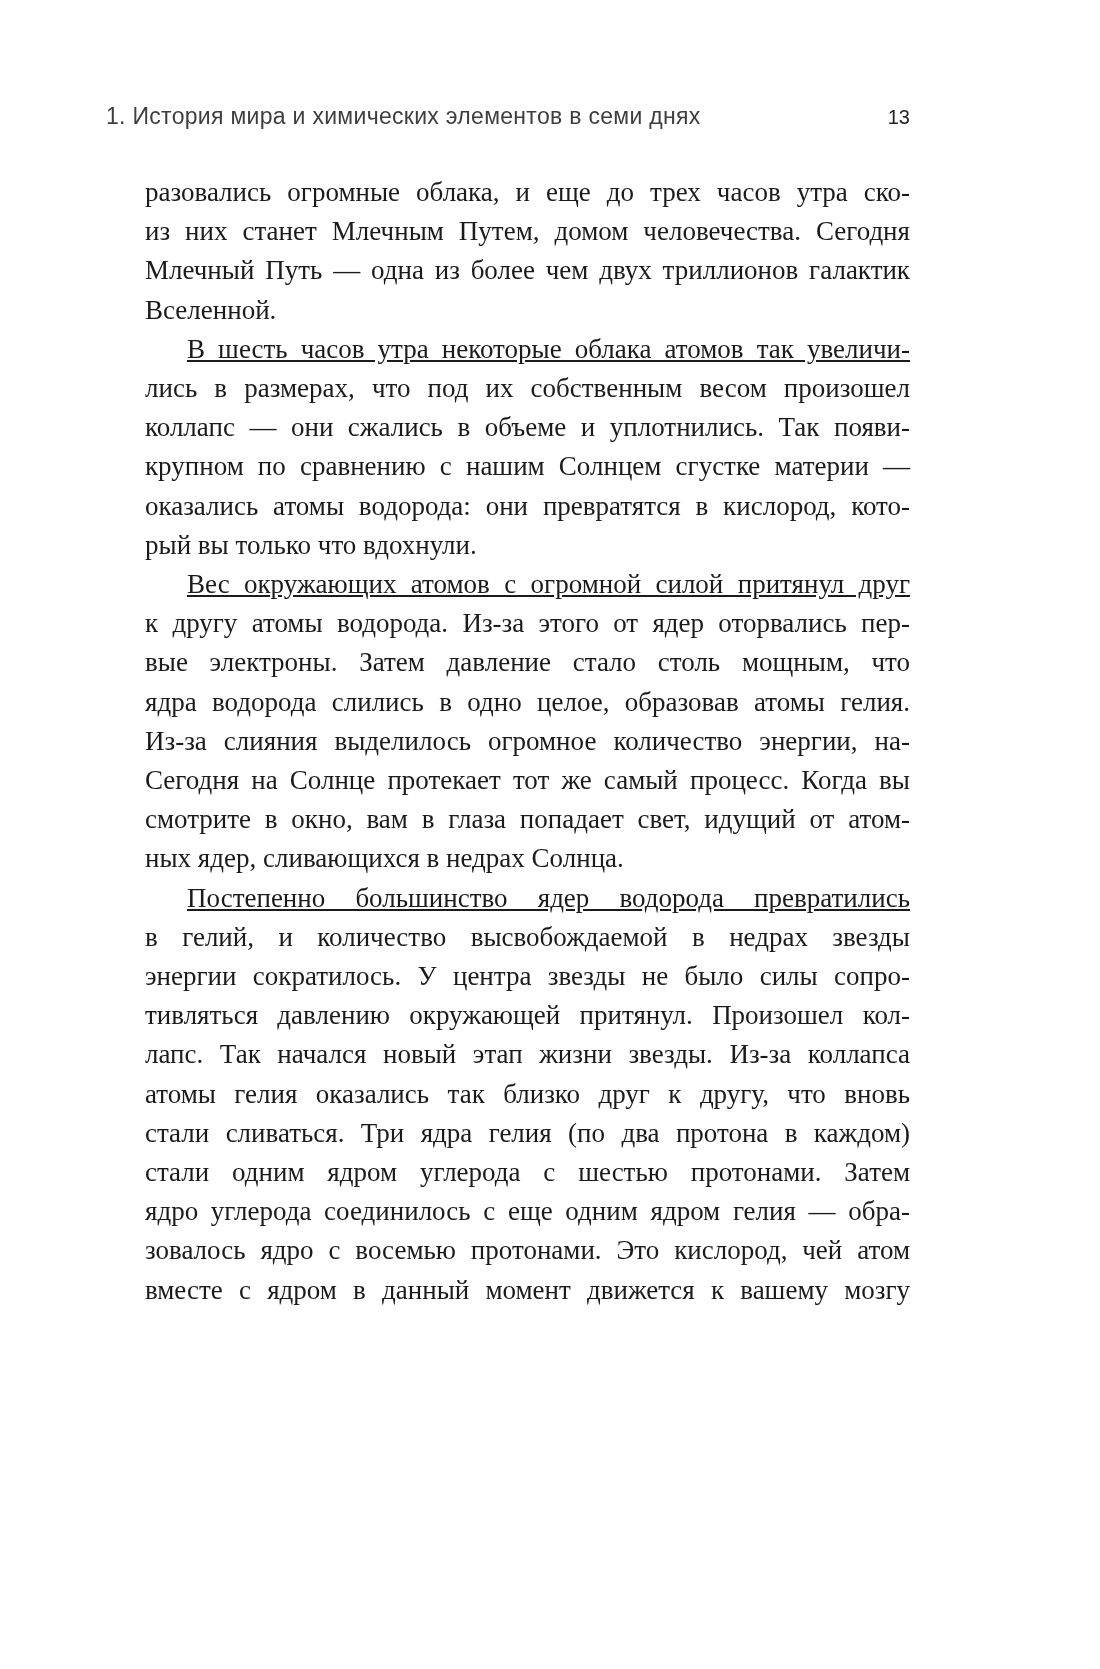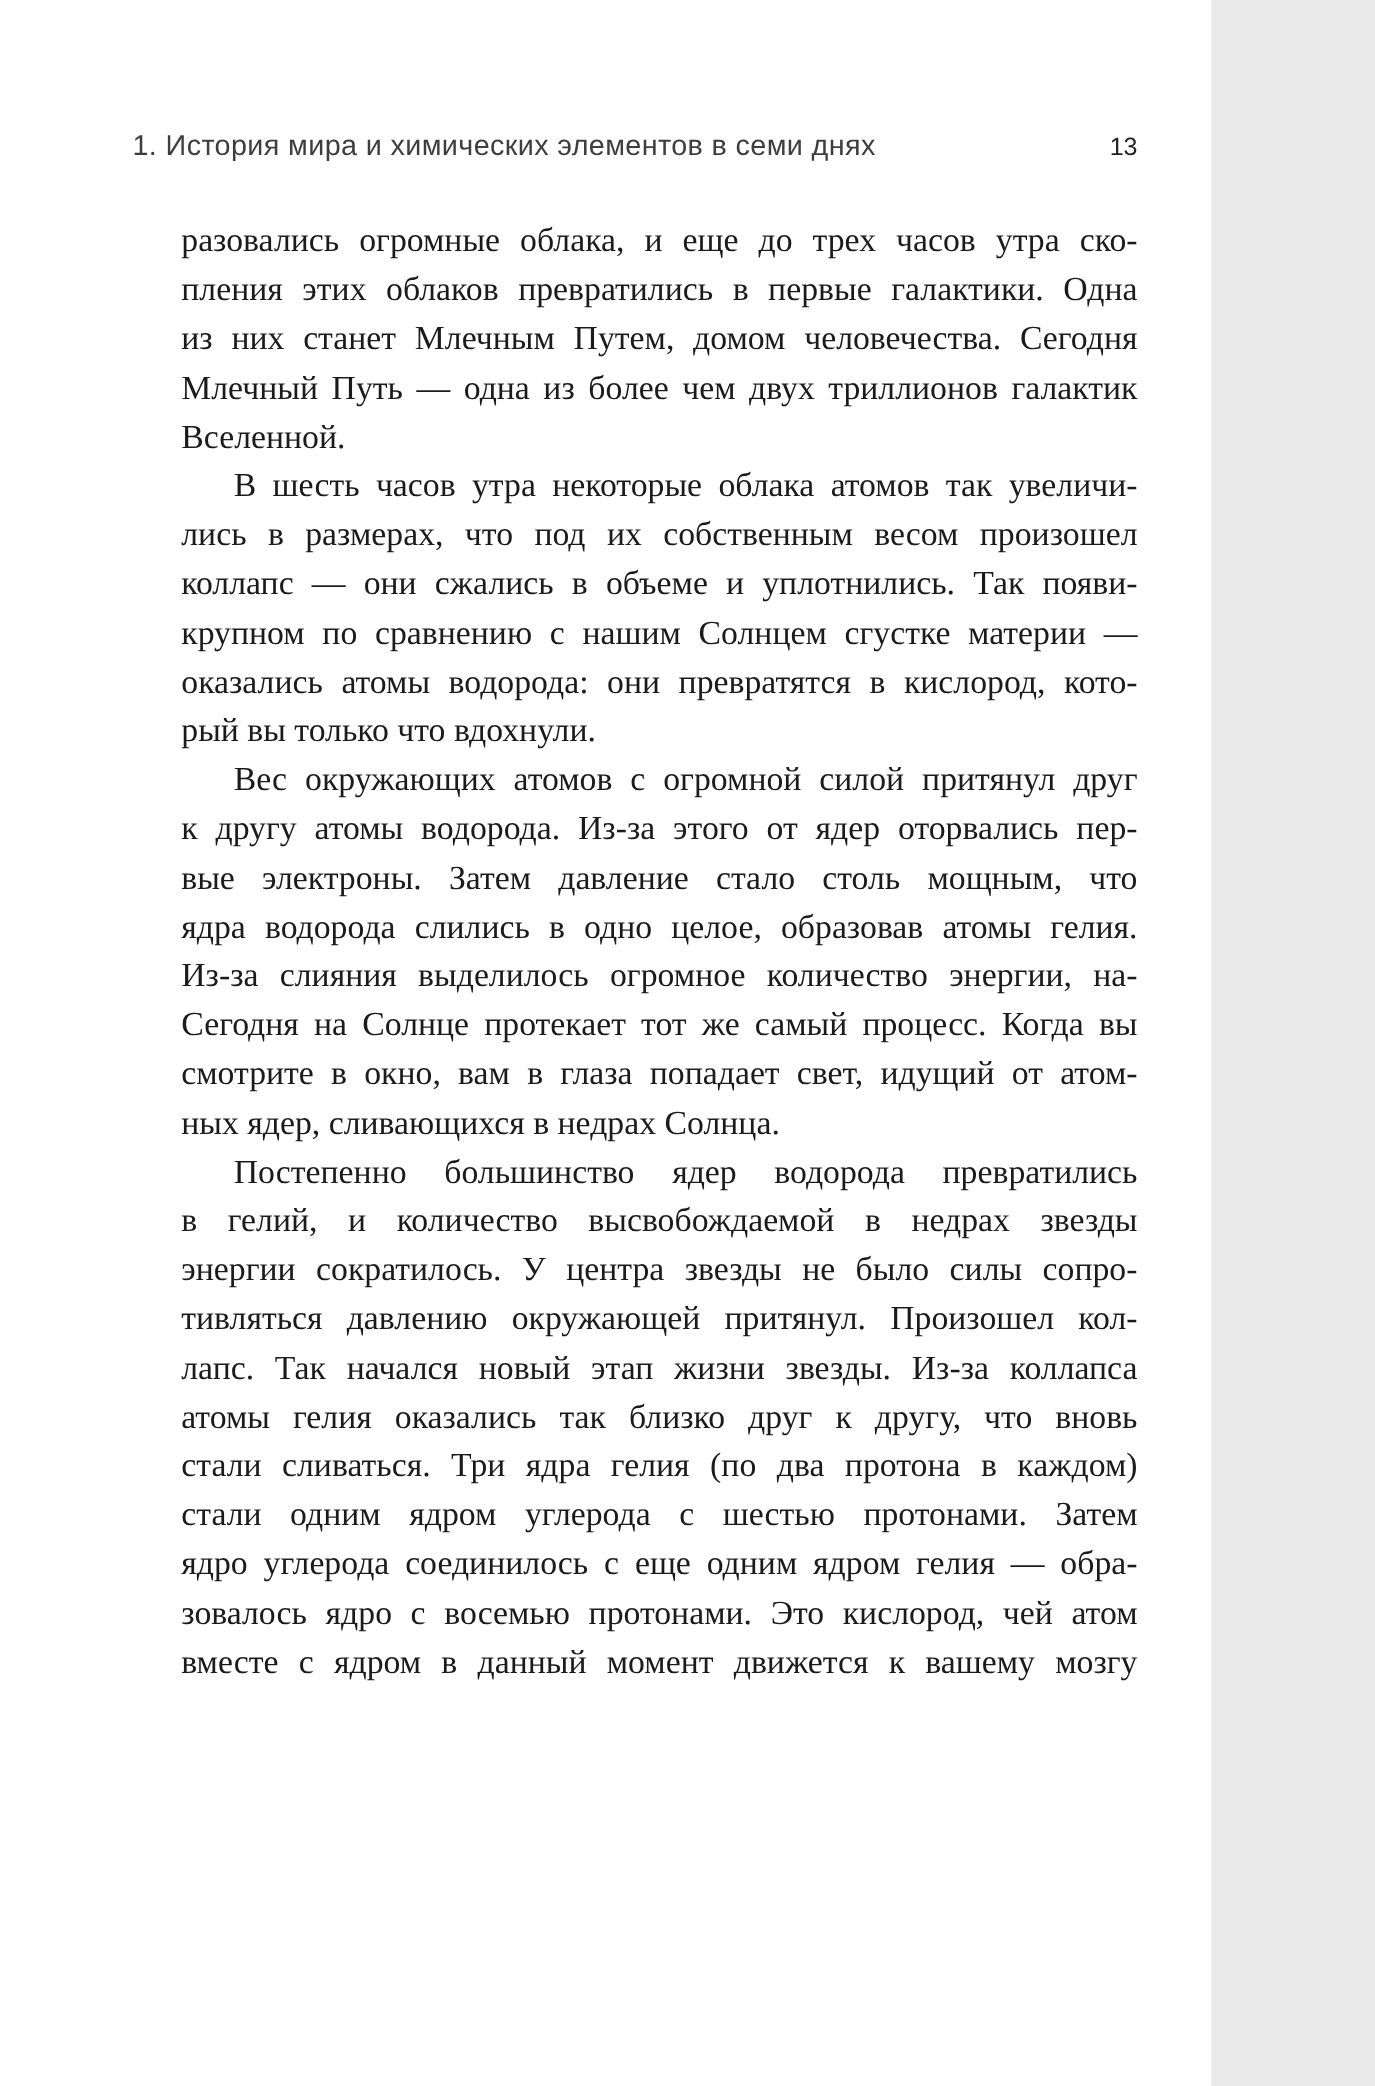--- a/index.html
+++ b/index.html
@@ -2,21 +2,21 @@
 <html lang="ru" style="--bg: #ffffff; --body-text: #1b1b1b; --header-text: #3e3e3e; --page-number: #232323;"><head>
 <meta charset="utf-8">
 <style>
   html, body {
     margin: 0;
     padding: 0;
     background: #e9e9e9;
   }
   .page {
     position: relative;
-    width: 969px;
+    width: 1100px;
     height: 1669px;
     background: var(--bg, #ffffff);
     overflow: hidden;
     font-family: "Liberation Serif", serif;
   }
   .running-header {
     position: absolute;
     left: 106px;
     width: 804px;
     top: 103px;
@@ -44,34 +44,33 @@
     color: var(--body-text, #1b1b1b);
   }
   .paragraph { margin: 0; }
   .line {
     text-align: justify;
     text-align-last: justify;
     white-space: normal;
     margin-left: 39px;
   }
   .line.last { text-align-last: left; }
-  .line.indent { text-indent: 42px; }
+  .line.indent { text-indent: 42px; text-decoration: underline; }
 </style>
 </head>
 <body>
 
 <div class="page">
   <div class="running-header">
     <span class="chapter-title">1. История мира и химических элементов в семи днях</span>
     <span class="page-number">13</span>
   </div>
   <div class="body-text">
       <div class="paragraph">
         <div class="line">разовались огромные облака, и еще до трех часов утра ско-</div>
-        <div class="line">пления этих облаков превратились в первые галактики. Одна</div>
         <div class="line">из них станет Млечным Путем, домом человечества. Сегодня</div>
         <div class="line">Млечный Путь — одна из более чем двух триллионов галактик</div>
         <div class="line last">Вселенной.</div>
       </div>
       <div class="paragraph">
         <div class="line indent">В шесть часов утра некоторые облака атомов так увеличи-</div>
         <div class="line">лись в размерах, что под их собственным весом произошел</div>
         <div class="line">коллапс — они сжались в объеме и уплотнились. Так появи-</div>
         <div class="line">крупном по сравнению с нашим Солнцем сгустке материи —</div>
         <div class="line">оказались атомы водорода: они превратятся в кислород, кото-</div>

